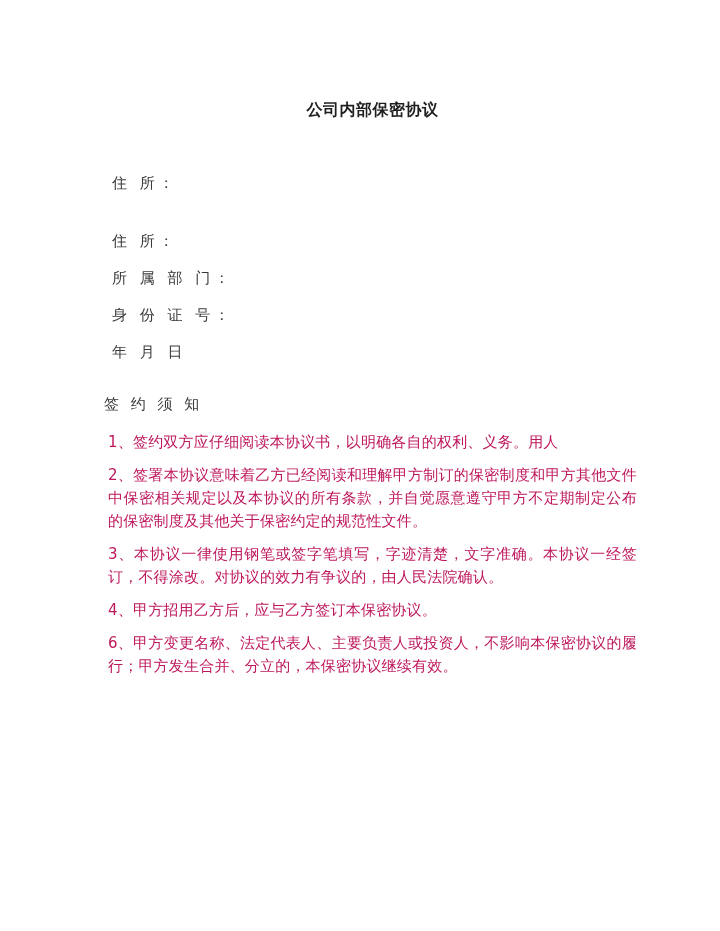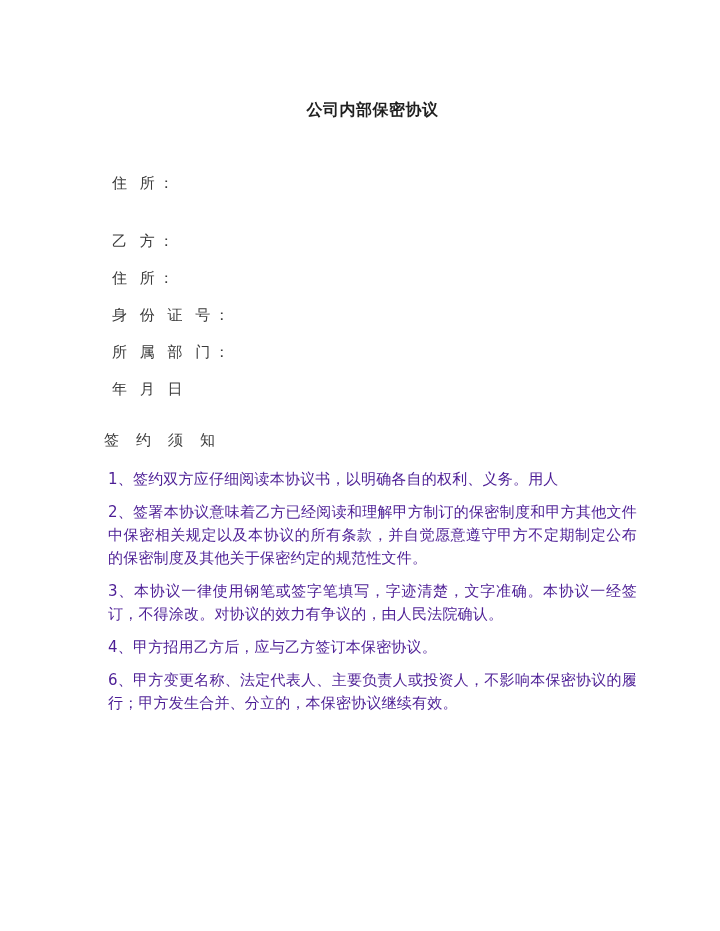--- a/index.html
+++ b/index.html
@@ -35,51 +35,50 @@
     letter-spacing: 4px;
     white-space: pre-wrap;
   }
   .party-b-section { margin-top: 25px; }
   .notice-heading {
     margin-top: 19px;
     font-size: 15px;
     line-height: 33px;
     letter-spacing: 4px;
     white-space: pre-wrap;
-    font-family: Liberation Mono, monospace;
+    font-family: Liberation Serif, serif;
     color: #3a3a3a;
   }
   .notice-body p {
     margin-top: 10px;
     font-size: 15px;
     line-height: 23px;
     letter-spacing: 0.2px;
     text-align: justify;
-    color: #4c1d95;
+    color: #be185d;
   }
 </style>
 </head>
 <body>
 
 <div class="page">
   <div class="content">
 
     <h1 class="doc-title">公司内部保密协议</h1>
 
     <div class="fields">
 
       <div class="party-a-section">
         <div class="field-line">住 所：</div>
       </div>
 
       <div class="party-b-section">
-        <div class="field-line">乙 方：</div>
         <div class="field-line">住 所：</div>
+        <div class="field-line">所 属 部 门：</div>
         <div class="field-line">身 份 证 号：</div>
-        <div class="field-line">所 属 部 门：</div>
         <div class="field-line">年 月 日</div>
       </div>
 
     </div>
 
     <div class="notice-heading">签 约 须 知</div>
 
     <div class="notice-body">
       <p>1、签约双方应仔细阅读本协议书，以明确各自的权利、义务。用人</p>
       <p>2、签署本协议意味着乙方已经阅读和理解甲方制订的保密制度和甲方其他文件中保密相关规定以及本协议的所有条款，并自觉愿意遵守甲方不定期制定公布的保密制度及其他关于保密约定的规范性文件。</p>

